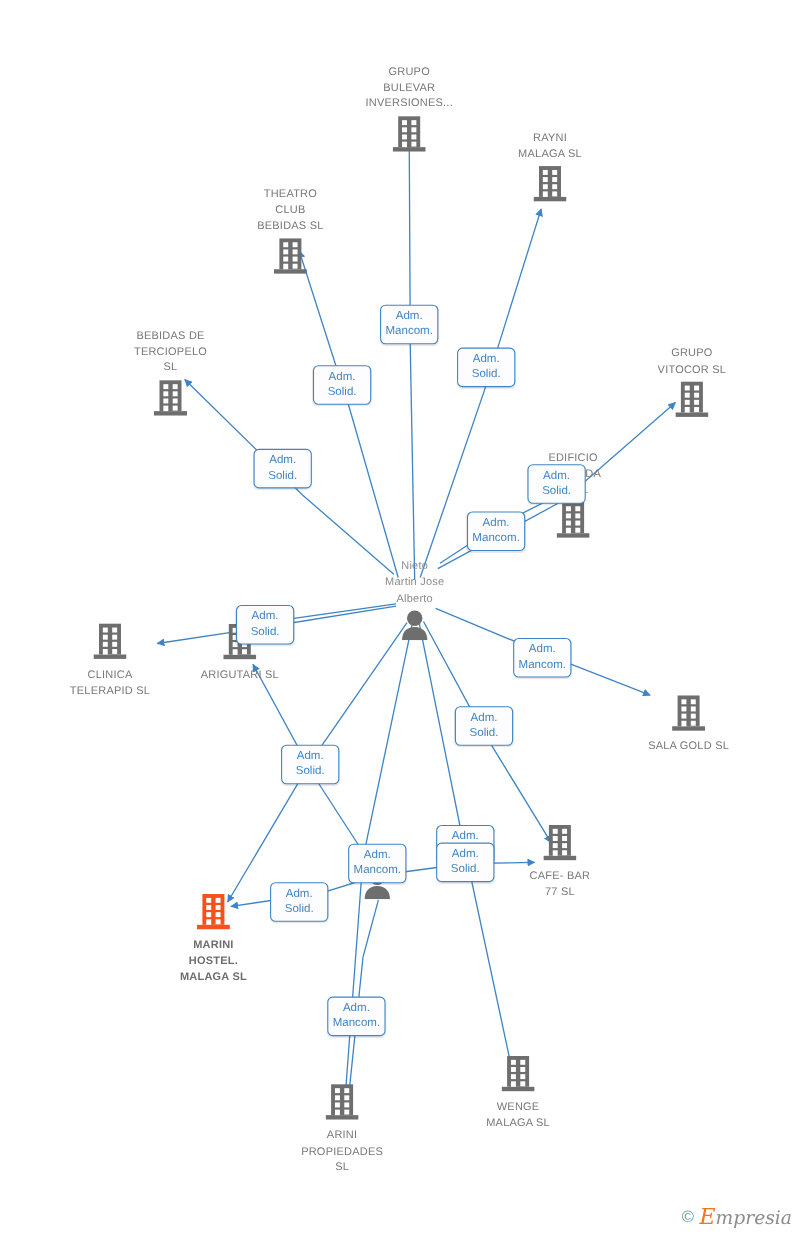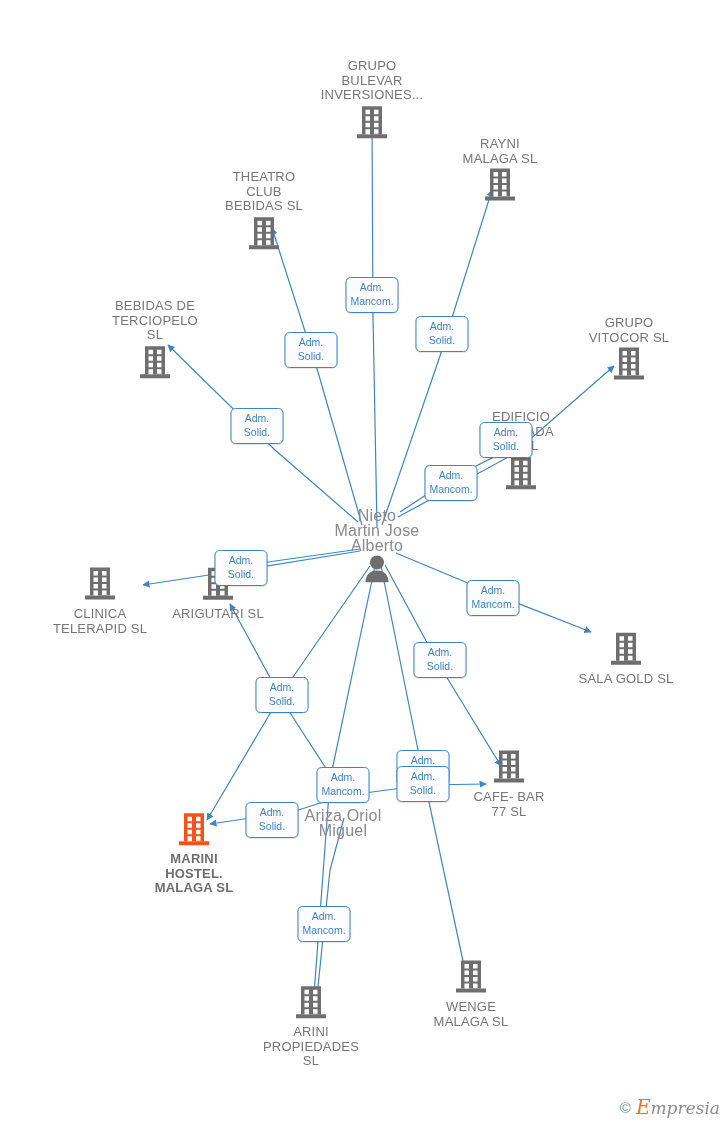--- a/index.html
+++ b/index.html
@@ -3,29 +3,29 @@
 <meta charset="utf-8">
 <style>
   html,body{margin:0;padding:0;background:#ffffff;}
   body{font-family:"Liberation Sans","DejaVu Sans",sans-serif;}
   #canvas{position:relative;width:728px;height:1125px;overflow:hidden;background:#fff;}
   #edges{position:absolute;left:0;top:0;width:728px;height:1125px;}
 
   .node{position:absolute;transform:translate(-50%,-50%);text-align:center;width:130px;}
   .node .icon{display:block;margin:0 auto;}
   .node .caption{
-    display:block;font-size:13px;line-height:14.5px;color:#777777;
+    display:block;font-size:10px;line-height:14.5px;color:#777777;
     letter-spacing:.2px;white-space:pre-line;margin-top:1px;
   }
   .node.below .caption{margin-top:2px;}
   .node.above{display:flex;flex-direction:column-reverse;}
   .node.above .caption{margin-top:0;margin-bottom:2px;}
   .node.highlight .caption{color:#6e6e6e;font-weight:bold;}
 
-  .person .caption{color:#8a8a8a;font-size:16px;line-height:15px;}
+  .person .caption{color:#8a8a8a;font-size:10px;line-height:15px;}
 
   .lbl{
     position:absolute;transform:translate(-50%,-50%);
     box-sizing:border-box;
     border:1.3px solid #3f85c6;border-radius:5px;background:#fdfdff;
     color:#3f85c6;font-size:10.5px;line-height:13.5px;
     text-align:center;padding:3px 0 4px;white-space:pre-line;
     width:53px;
     box-shadow:0 1px 1px rgba(0,0,0,.10);
   }
@@ -78,21 +78,21 @@
             <rect x="17" y="11" width="4.5" height="4.5" fill="#fff"></rect>
             <rect x="8.5" y="17.5" width="4.5" height="4.5" fill="#fff"></rect>
             <rect x="17" y="17.5" width="4.5" height="4.5" fill="#fff"></rect>
             <rect x="8.5" y="24" width="4.5" height="5" fill="#fff"></rect>
             <rect x="17" y="24" width="4.5" height="4.5" fill="#fff"></rect>
           </svg></span>
         <span class="caption">GRUPO
 BULEVAR
 INVERSIONES...</span>
       </div>
-      <div class="node above" style="left: 500px; top: 171px; align-items: center;">
+      <div class="node above" style="left: 500px; top: 154px; align-items: center;">
         <span class="icon"><svg width="30" height="34" viewBox="0 0 30 34" xmlns="http://www.w3.org/2000/svg">
             <rect x="5" y="1" width="20" height="28" fill="#6e6e6e"></rect>
             <rect x="0" y="29" width="30" height="4" fill="#6e6e6e"></rect>
             <rect x="8.5" y="4.5" width="4.5" height="4.5" fill="#fff"></rect>
             <rect x="17" y="4.5" width="4.5" height="4.5" fill="#fff"></rect>
             <rect x="8.5" y="11" width="4.5" height="4.5" fill="#fff"></rect>
             <rect x="17" y="11" width="4.5" height="4.5" fill="#fff"></rect>
             <rect x="8.5" y="17.5" width="4.5" height="4.5" fill="#fff"></rect>
             <rect x="17" y="17.5" width="4.5" height="4.5" fill="#fff"></rect>
             <rect x="8.5" y="24" width="4.5" height="5" fill="#fff"></rect>
@@ -287,22 +287,20 @@
           </svg></span>
         <span class="caption">Nieto
 Martin Jose
 Alberto</span>
       </div>
       <div class="node below person" style="left: 343px; top: 806px;">
         <span class="icon"><svg width="28" height="28" viewBox="0 0 28 28" xmlns="http://www.w3.org/2000/svg">
             <circle cx="14" cy="8" r="7" fill="#6e6e6e"></circle>
             <path d="M14 16 C 5.5 16 2.5 22 2.5 28 L 25.5 28 C 25.5 22 22.5 16 14 16 Z" fill="#6e6e6e"></path>
           </svg></span>
-        <span class="caption">Ariza Oriol
-Miguel</span>
       </div>
     </div>
   <div id="labels">
       <div class="lbl" style="left: 372px; top: 295px;">Adm.
 Mancom.</div>
       <div class="lbl" style="left: 311px; top: 350px;">Adm.
 Solid.</div>
       <div class="lbl" style="left: 442px; top: 334px;">Adm.
 Solid.</div>
       <div class="lbl" style="left: 257px; top: 426px;">Adm.

